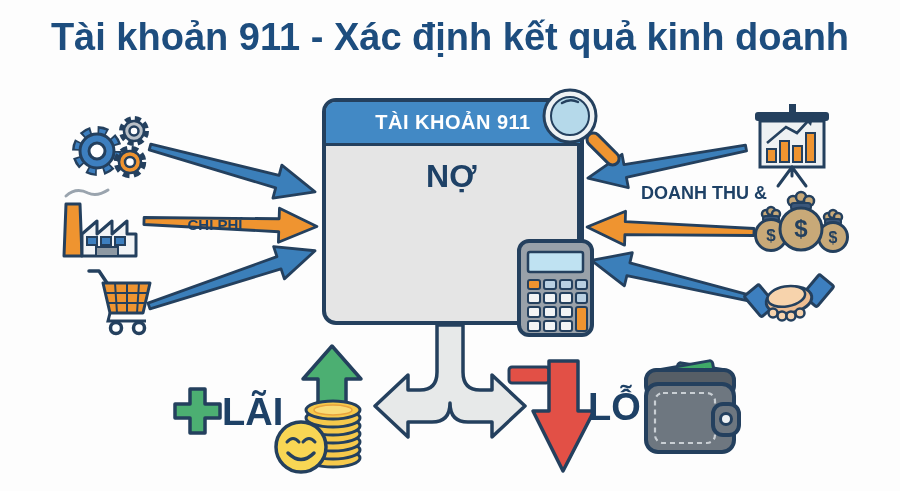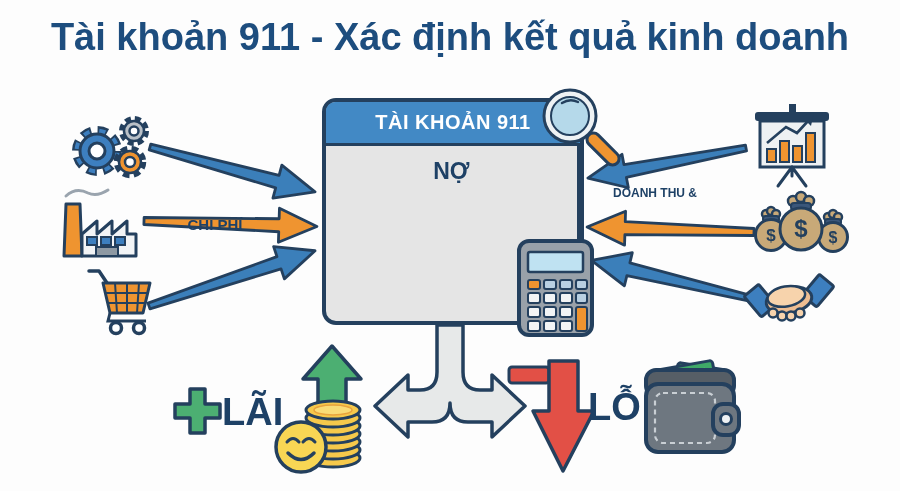--- a/index.html
+++ b/index.html
@@ -20,25 +20,25 @@
   }
   .taccount-header{
     height:41px;line-height:41px;text-align:center;
     background:var(--header-blue,#4289c5);
     border-bottom:3.5px solid var(--outline-navy,#24405e);
     border-radius:9px 9px 0 0;
     color:#fff;font-size:20px;font-weight:bold;letter-spacing:0.5px;
   }
   .taccount-body{display:flex;height:178px;}
   .taccount-body .col{flex:1;text-align:center;padding-top:12px;
-    font-size:23px;font-weight:bold;color:var(--text-navy,#1e4166);}
+    font-size:32px;font-weight:bold;color:var(--text-navy,#1e4166);}
   .taccount-divider{width:3.5px;background:var(--outline-navy,#24405e);margin-bottom:16px;}
   .label{position:absolute;z-index:3;color:var(--text-navy,#1e4166);font-weight:bold;}
   .chi-phi{left:163px;top:196px;width:104px;text-align:center;font-size:15px;margin-top:20px;}
-  .doanh-thu{left:613px;top:185px;width:154px;text-align:left;font-size:12px;line-height:17px;}
+  .doanh-thu{left:613px;top:185px;width:154px;text-align:right;font-size:18px;line-height:17px;}
   .lai{left:222px;top:391px;font-size:38px;}
   .lo{left:588px;top:386px;font-size:38px;}
   .art{position:absolute;left:0;top:0;z-index:2;}
 </style>
 </head>
 <body>
 
 <div class="canvas">
 
   <h1 class="title">Tài khoản 911 - Xác định kết quả kinh doanh</h1>

